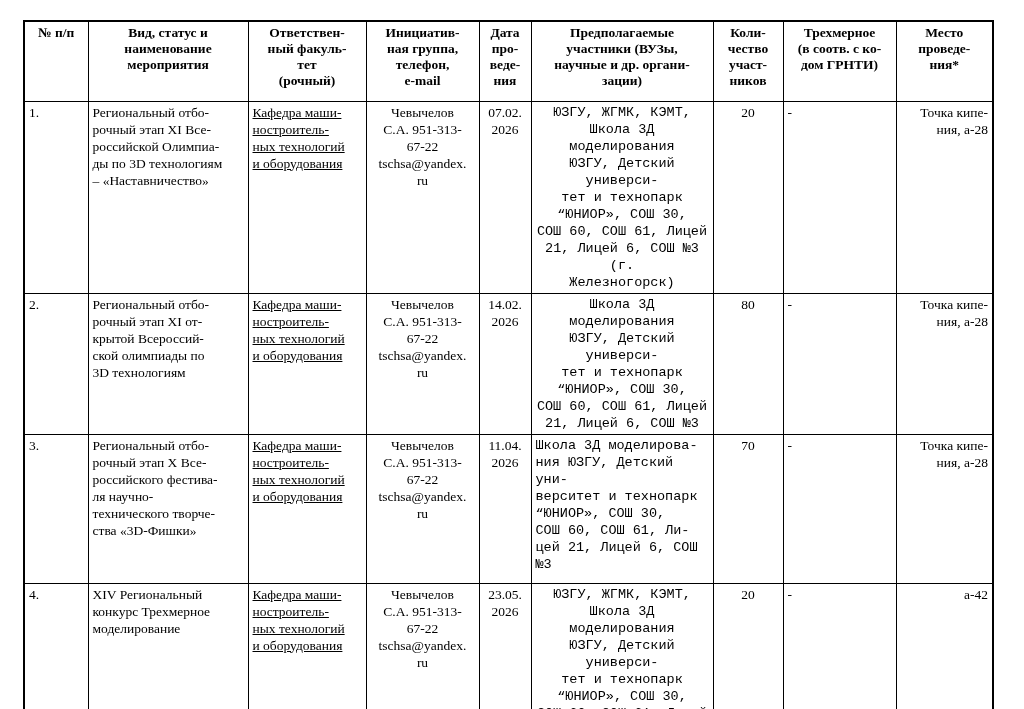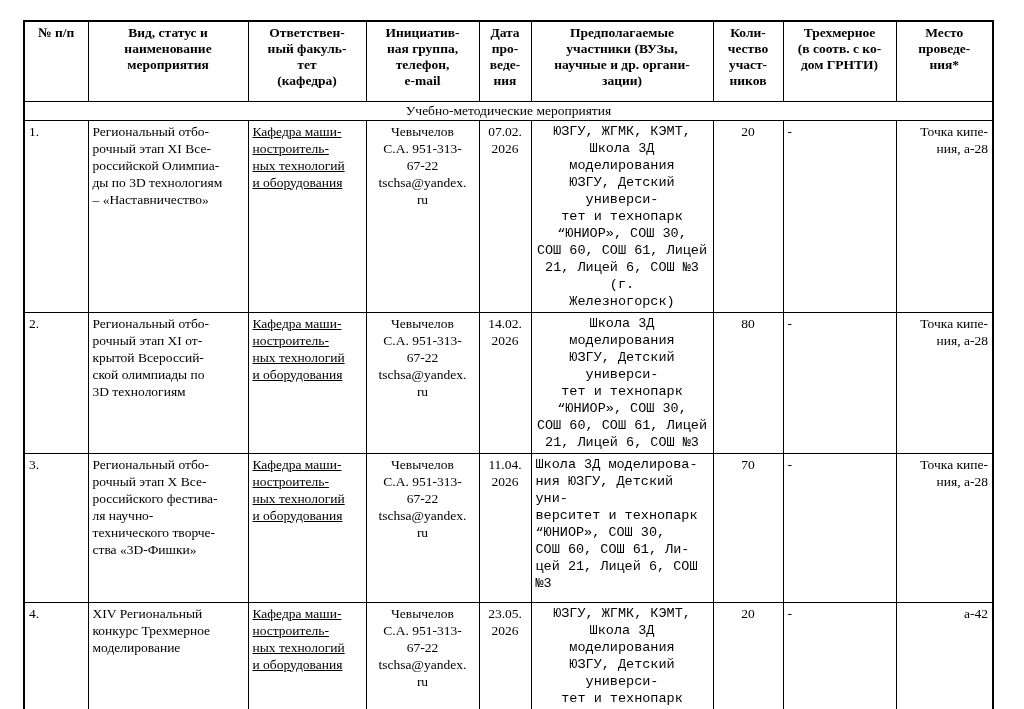--- a/index.html
+++ b/index.html
@@ -85,21 +85,21 @@
 
     <tbody>
         <tr class="header-row">
       <th>№ п/п</th>
       <th>Вид, статус и
 наименование
 мероприятия</th>
       <th>Ответствен-
 ный факуль-
 тет
-(кафедра)</th>
+(рочный)</th>
       <th>Инициатив-
 ная группа,
 телефон,
 e-mail</th>
       <th>Дата
 про-
 веде-
 ния</th>
       <th>Предполагаемые
 участники (ВУЗы,
@@ -110,23 +110,20 @@
 участ-
 ников</th>
       <th>Трехмерное
 (в соотв. с ко-
 дом ГРНТИ)</th>
       <th>Место
 проведе-
 ния*</th>
     </tr>
 
-    <tr class="section-row">
-      <td colspan="9">Учебно-методические мероприятия</td>
-    </tr>
 
     <tr class="data-row data-row-0">
       <td class="c-num">1.</td>
       <td class="c-name">Региональный отбо-
 рочный этап XI Все-
 российской Олимпиа-
 ды по 3D технологиям
 – «Наставничество»</td>
       <td class="c-dept">Кафедра маши-
 ностроитель-

